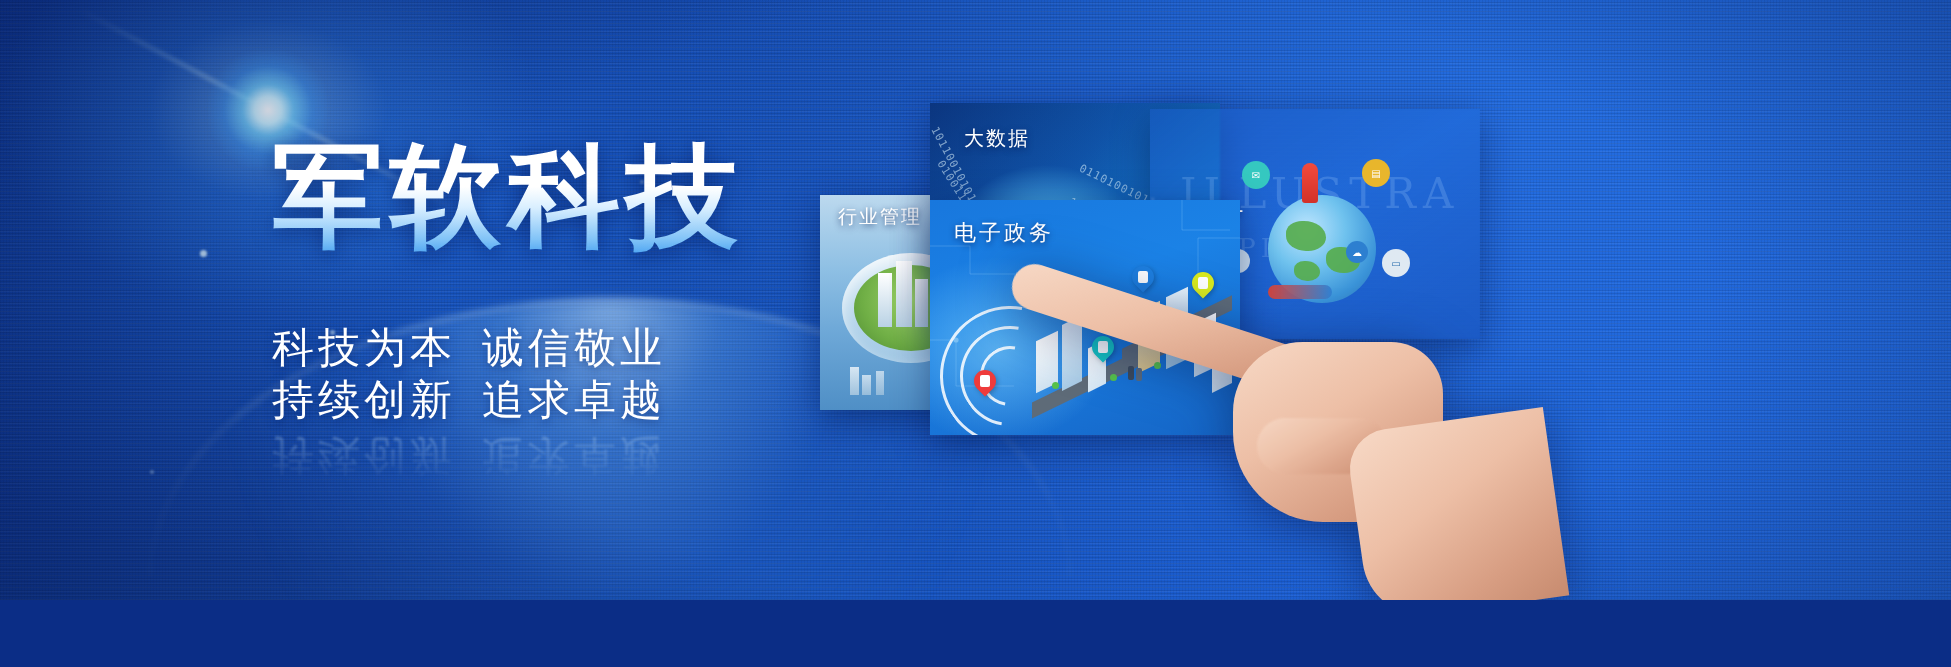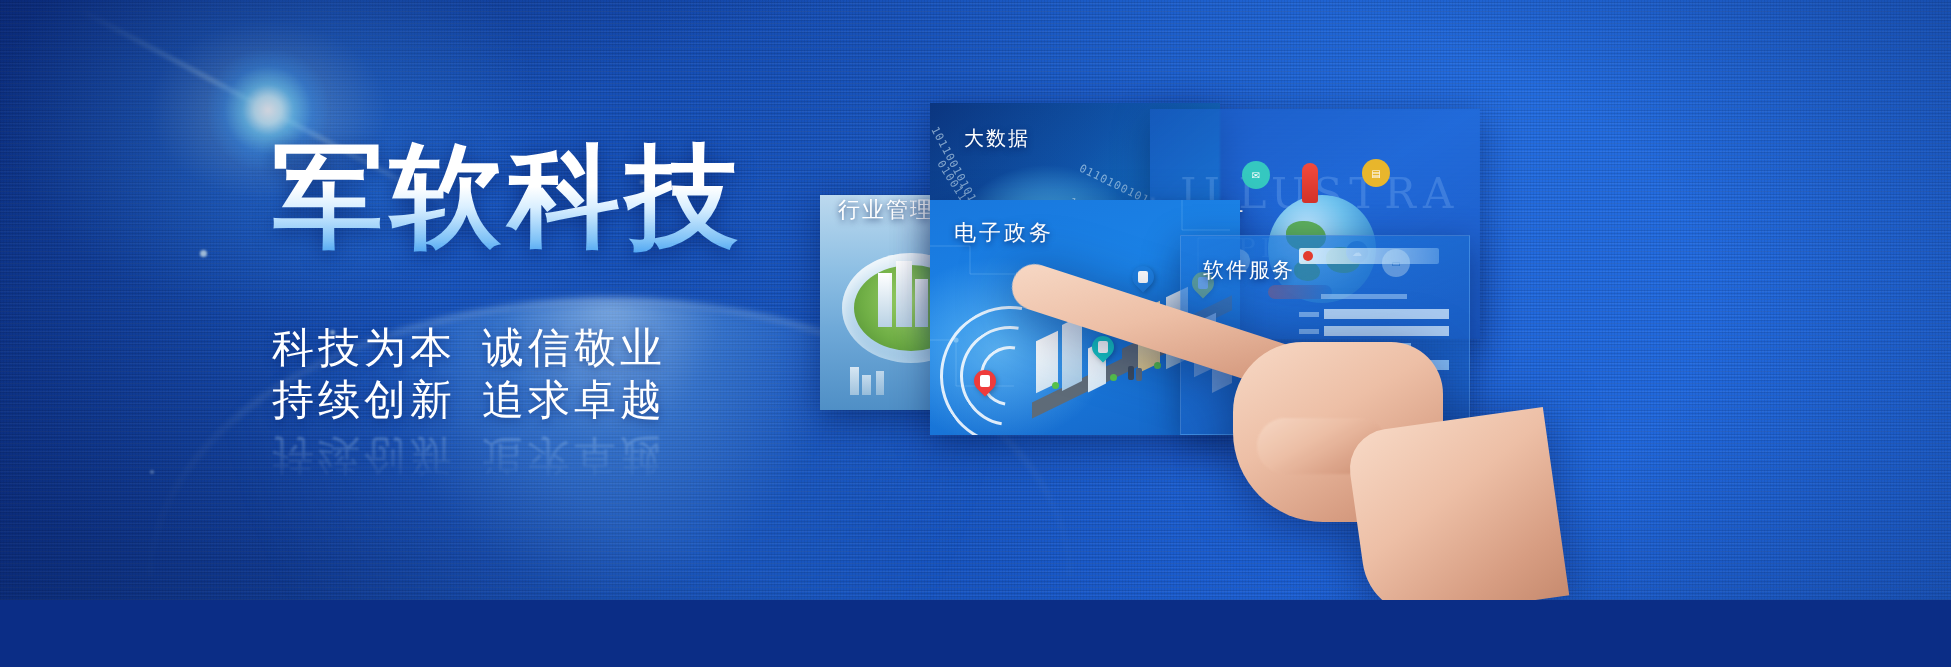--- a/index.html
+++ b/index.html
@@ -75,21 +75,21 @@
       linear-gradient(135deg,#0a2f77 0%,#0f4fa3 40%,#1679c9 75%,#12508f 100%);}
   #p-bigdata .caption{left:34px;top:22px;}
   .binary{position:absolute;inset:0;color:rgba(225,248,255,.55);font-size:11px;line-height:13px;
     font-family:"DejaVu Sans Mono","Liberation Mono",monospace;letter-spacing:1px;
     overflow:hidden;white-space:nowrap;}
   .binary span{position:absolute;display:block;transform-origin:left center;}
 
   
   #p-industry{left:-160px;top:135px;width:180px;height:215px;
     background:linear-gradient(180deg,#bcd9ee 0%,#8fc0e4 34%,#6fa9d8 62%,#4f8fc6 100%);}
-  #p-industry .caption{left:18px;top:0;font-size:22px;}
+  #p-industry .caption{left:18px;top:9px;font-size:19px;}
   .ring{position:absolute;left:22px;top:58px;width:138px;height:110px;border-radius:50%;
     background:linear-gradient(180deg,#dfeef8,#9fc7e4);box-shadow:inset 0 6px 14px rgba(255,255,255,.7);}
   .ring-in{position:absolute;left:12px;top:12px;right:12px;bottom:12px;border-radius:50%;
     background:radial-gradient(ellipse at 50% 40%,#9ed46a 0%,#6fae45 60%,#4d8a33 100%);}
   .bldg{position:absolute;bottom:38%;background:linear-gradient(180deg,#ffffff,#b9d2e4);}
 
   
   #p-internet{left:170px;top:49px;width:330px;height:230px;
     background:linear-gradient(150deg,rgba(26,92,200,.55) 0%,rgba(30,110,225,.45) 45%,rgba(24,84,190,.55) 100%);
     backdrop-filter:blur(1px);}
@@ -284,46 +284,20 @@
             <i></i>
           </div>
         <div class="pin" style="left:-52px;top:100px;background:#ef3b3b;">
             <i></i>
           </div>
       </div>
 
       <div class="caption">电子政务</div>
     </div>
 
-    <div class="panel" id="p-software">
-      <div class="brandbar">
-        <span class="dot"></span>
-      </div>
-      <div class="form">
-        <div class="ftitle"></div>
-        <div class="frow">
-            <span class="flabel"></span>
-            <span class="finput"></span>
-          </div>
-        <div class="frow">
-            <span class="flabel"></span>
-            <span class="finput"></span>
-          </div>
-        <div class="frow">
-            <span class="flabel"></span>
-            <span class="finput" style="flex:0 0 52px;"></span>
-            <span class="fbtn"></span>
-          </div>
-        <div class="frow" style="justify-content:flex-end;">
-            <span class="fbtn"></span>
-          </div>
-        <div class="fnote"></div>
-      </div>
-      <div class="caption">软件服务</div>
-    </div>
   </div>
 
   <div class="hand noclick">
     <div class="skin finger"></div>
     <div class="skin knuckle"></div>
     <div class="skin thumbfold"></div>
     <div class="skin wrist"></div>
   </div>
 
   <div class="vign noclick"></div>

